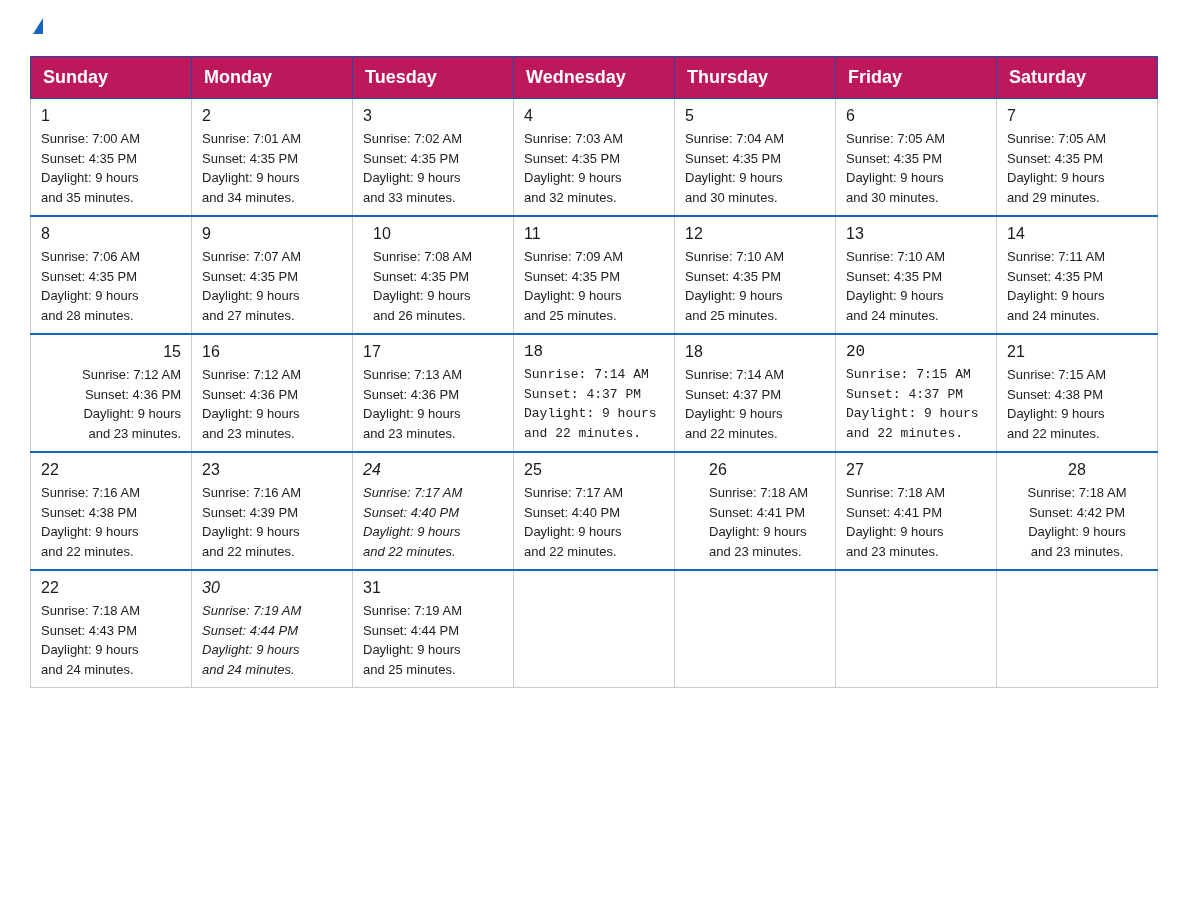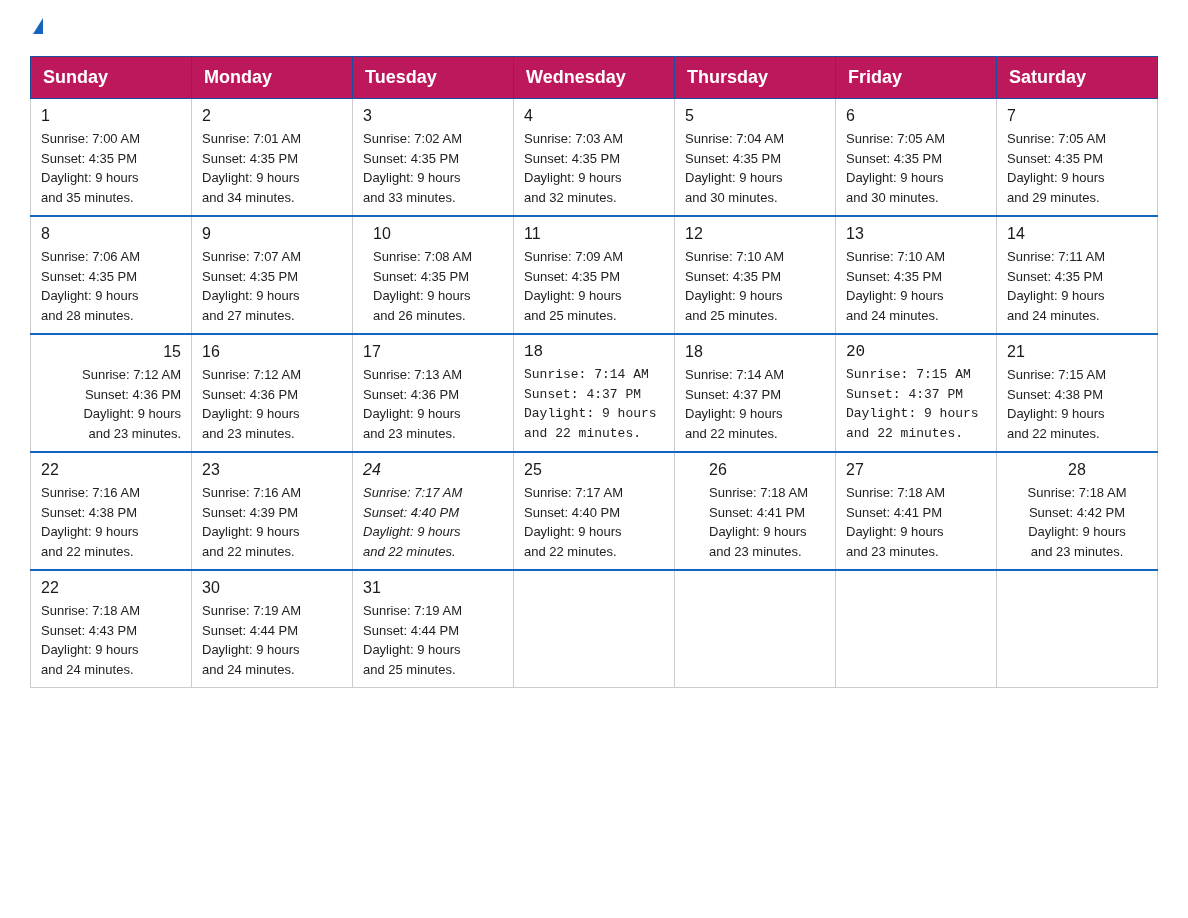--- a/index.html
+++ b/index.html
@@ -256,21 +256,21 @@
         <td style="border-top: 2px solid rgb(21, 101, 192); text-align: center;">
           <span class="day-num">28</span>
           <div class="day-info">Sunrise: 7:18 AM<br>Sunset: 4:42 PM<br>Daylight: 9 hours<br>and 23 minutes.</div>
         </td>
       </tr>
       <tr class="empty-row-border">
         <td style="border-top: 2px solid rgb(21, 101, 192);">
           <span class="day-num">22</span>
           <div class="day-info">Sunrise: 7:18 AM<br>Sunset: 4:43 PM<br>Daylight: 9 hours<br>and 24 minutes.</div>
         </td>
-        <td style="border-top: 2px solid rgb(21, 101, 192);">
+        <td style="border-top: 2px solid rgb(21, 101, 192); font-style: italic;">
           <span class="day-num">30</span>
           <div class="day-info">Sunrise: 7:19 AM<br>Sunset: 4:44 PM<br>Daylight: 9 hours<br>and 24 minutes.</div>
         </td>
         <td style="border-top: 2px solid rgb(21, 101, 192); margin-top: 20px;">
           <span class="day-num">31</span>
           <div class="day-info">Sunrise: 7:19 AM<br>Sunset: 4:44 PM<br>Daylight: 9 hours<br>and 25 minutes.</div>
         </td>
         <td style="border-top: 2px solid rgb(21, 101, 192);"></td>
         <td style="border-top: 2px solid rgb(21, 101, 192);"></td>
         <td style="border-top: 2px solid rgb(21, 101, 192);"></td>

